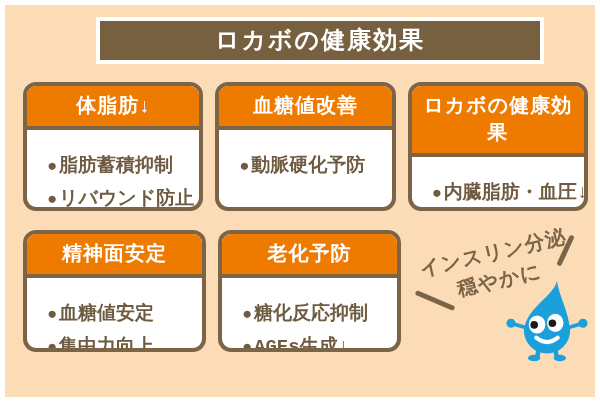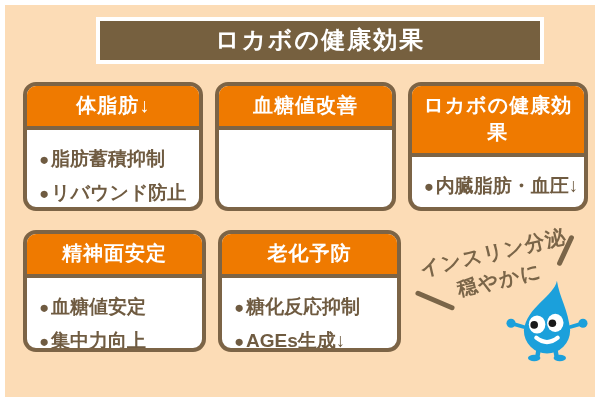--- a/index.html
+++ b/index.html
@@ -44,22 +44,23 @@
   .card-header{
     background:#EF7A00;
     border-bottom:4px solid #7C6446;
     color:#FFFFFF;
     font-size:20px;font-weight:bold;
     text-align:center;
     padding:6px 2px 7px 2px;
     letter-spacing:1px;
   }
   .card-body{
-    list-style:none;margin:4px;
+    list-style:none;margin:12px;
     padding:8px 4px 0 8px;
+    font-family:Liberation Mono, monospace;
   }
   .card-item{
     color:#6F5B41;
     font-size:19px;font-weight:bold;
     line-height:33px;
     white-space:nowrap;
   }
   .dot{font-size:0.88em;margin-right:2px;}
   
   .callout{
@@ -97,20 +98,21 @@
       <header class="card-header">体脂肪↓</header>
       <ul class="card-body">
         <li class="card-item"><span class="dot">●</span><span>脂肪蓄積抑制</span></li>
         <li class="card-item"><span class="dot">●</span><span>リバウンド防止</span></li>
       </ul>
     </section>
 
     <section class="card">
       <header class="card-header">血糖値改善</header>
       <ul class="card-body">
+        <li class="card-item"><span class="dot">●</span><span>動脈硬化予防</span></li>
       </ul>
     </section>
 
     <section class="card">
       <header class="card-header">ロカボの健康効果</header>
       <ul class="card-body">
         <li class="card-item"><span class="dot">●</span><span>内臓脂肪・血圧↓</span></li>
       </ul>
     </section>
 

